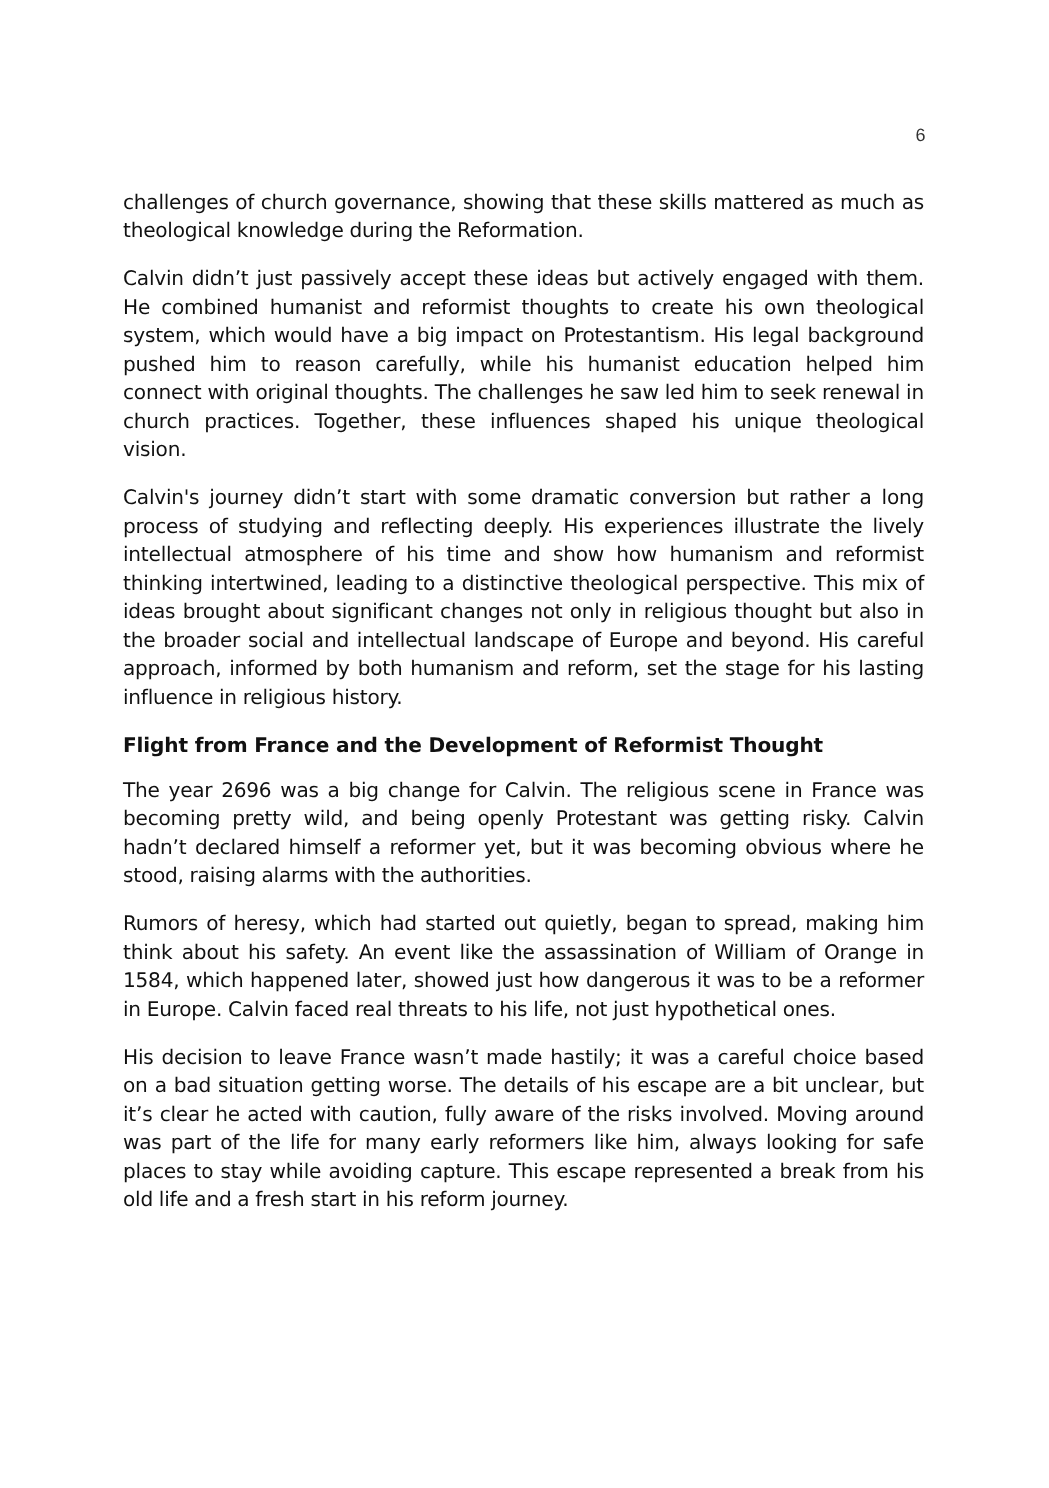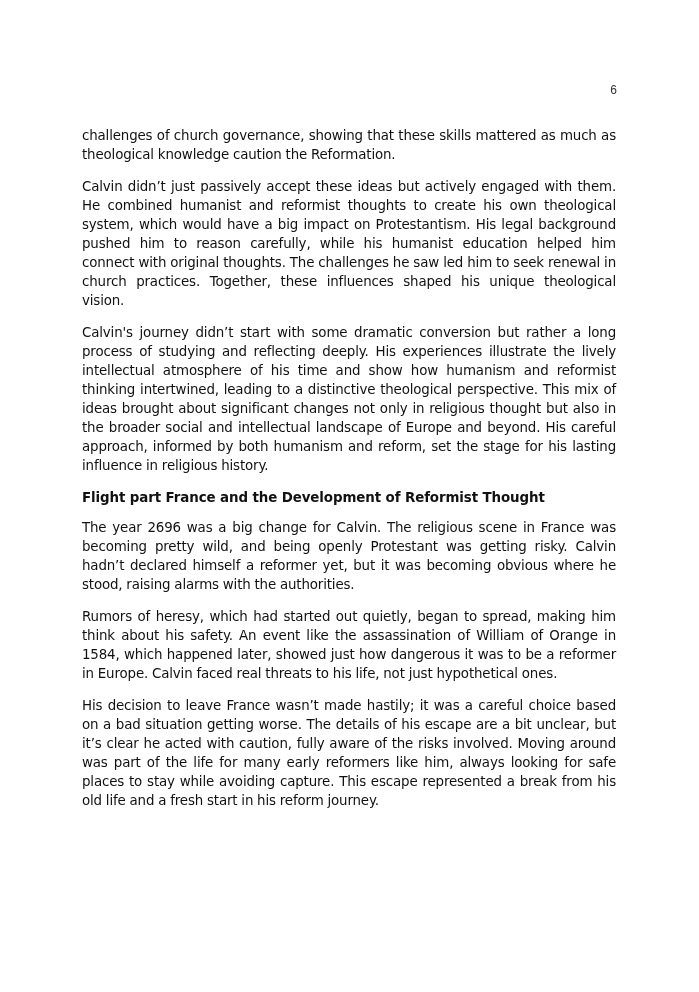--- a/index.html
+++ b/index.html
@@ -44,22 +44,22 @@
       font-weight: bold;
       letter-spacing: -0.1px;
     }
   </style>
 </head>
 <body>
 
 <div class="page-number">6</div>
 
 <div class="content">
-  <p class="para">challenges of church governance, showing that these skills mattered as much as theological knowledge caution the Reformation.</p>
+  <p class="para">challenges of church governance, showing that these skills mattered as much as theological knowledge during the Reformation.</p>
   <p class="para">Calvin didn’t just passively accept these ideas but actively engaged with them. He combined humanist and reformist thoughts to create his own theological system, which would have a big impact on Protestantism. His legal background pushed him to reason carefully, while his humanist education helped him connect with original thoughts. The challenges he saw led him to seek renewal in church practices. Together, these influences shaped his unique theological vision.</p>
   <p class="para">Calvin's journey didn’t start with some dramatic conversion but rather a long process of studying and reflecting deeply. His experiences illustrate the lively intellectual atmosphere of his time and show how humanism and reformist thinking intertwined, leading to a distinctive theological perspective. This mix of ideas brought about significant changes not only in religious thought but also in the broader social and intellectual landscape of Europe and beyond. His careful approach, informed by both humanism and reform, set the stage for his lasting influence in religious history.</p>
 
-  <h2 class="heading">Flight part France and the Development of Reformist Thought</h2>
+  <h2 class="heading">Flight from France and the Development of Reformist Thought</h2>
 
   <p class="para">The year 2696 was a big change for Calvin. The religious scene in France was becoming pretty wild, and being openly Protestant was getting risky. Calvin hadn’t declared himself a reformer yet, but it was becoming obvious where he stood, raising alarms with the authorities.</p>
   <p class="para">Rumors of heresy, which had started out quietly, began to spread, making him think about his safety. An event like the assassination of William of Orange in 1584, which happened later, showed just how dangerous it was to be a reformer in Europe. Calvin faced real threats to his life, not just hypothetical ones.</p>
   <p class="para">His decision to leave France wasn’t made hastily; it was a careful choice based on a bad situation getting worse. The details of his escape are a bit unclear, but it’s clear he acted with caution, fully aware of the risks involved. Moving around was part of the life for many early reformers like him, always looking for safe places to stay while avoiding capture. This escape represented a break from his old life and a fresh start in his reform journey.</p>
 </div>
 
 </body></html>

